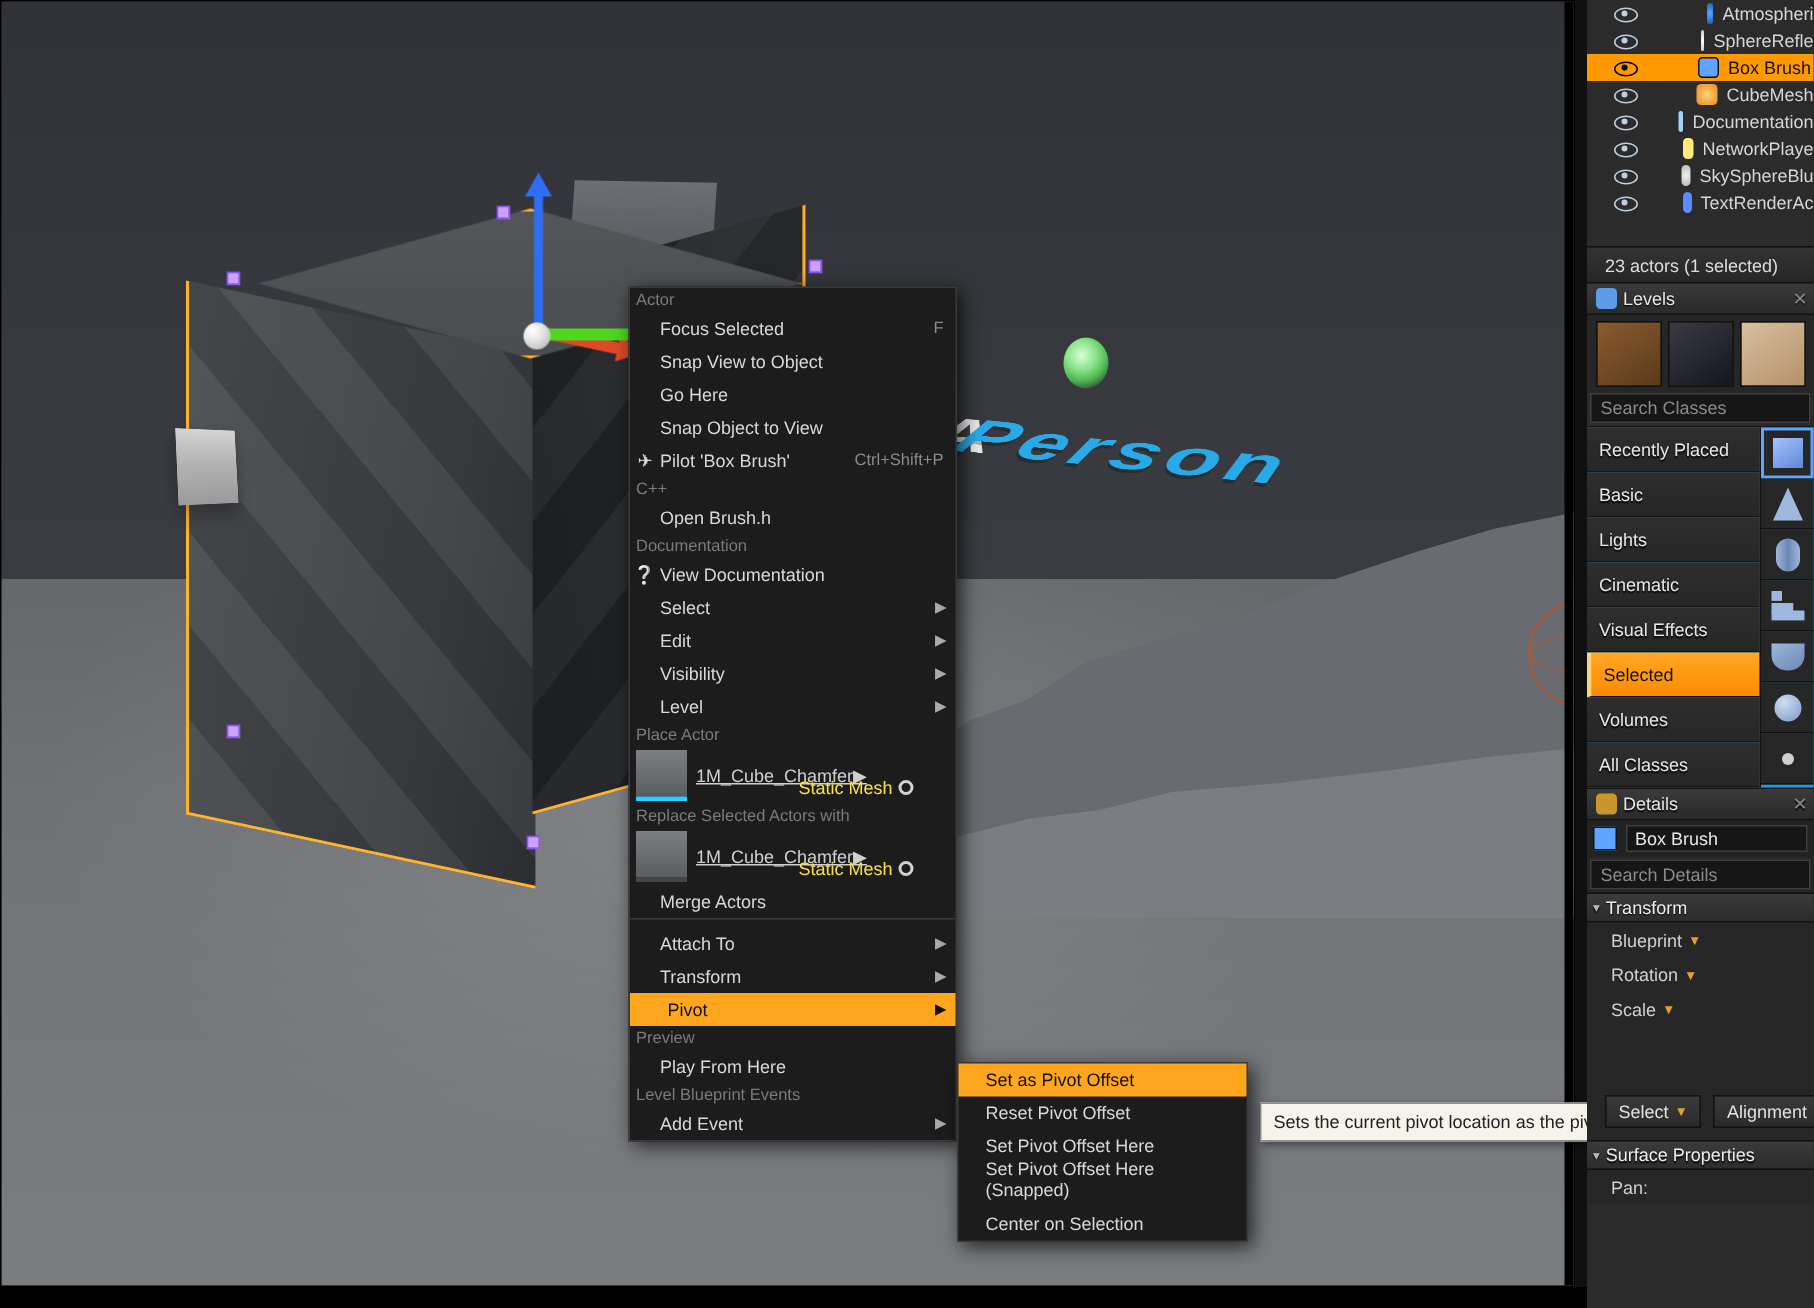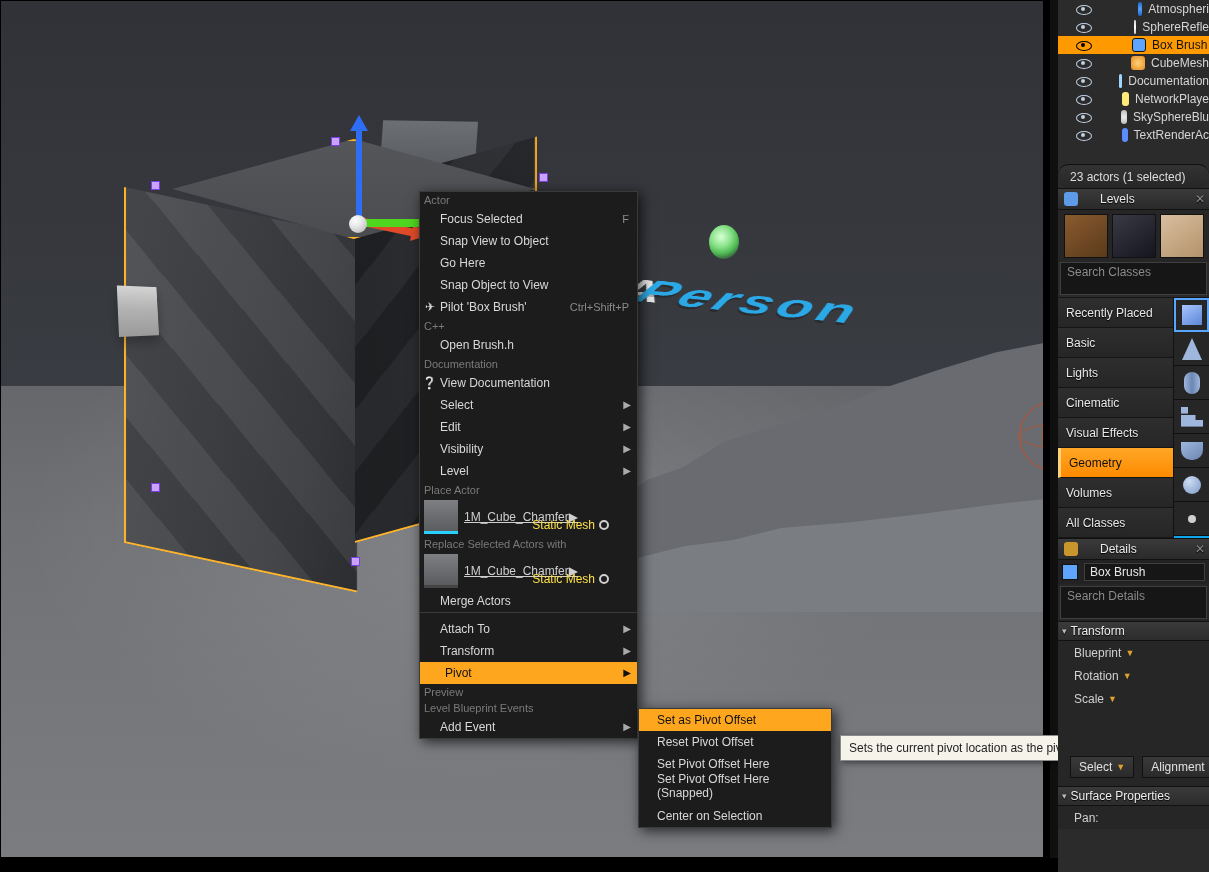--- a/index.html
+++ b/index.html
@@ -95,33 +95,33 @@
   .out-row.sel .eye::before{ border-color:#000;} .out-row.sel .eye::after{background:#000;}
   .node-ico { width:14px; height:14px; border-radius:3px; margin-left:34px;}
   .ni-atm { background: radial-gradient(circle,#56a4ff,#1a62c0);}
   .ni-sphere{ background: radial-gradient(circle,#fff,#c8c8c8);}
   .ni-box { background:#5fa5ff; border:1px solid #111;}
   .ni-cube{ background: radial-gradient(circle,#ffd27a,#e68a1f);}
   .ni-doc { background:#9ed5ff;}
   .ni-net { background:#ffea7a;}
   .ni-sky { background: radial-gradient(circle,#eee,#b8b8b8);}
   .ni-txt { background:#5b8cff;}
-  .out-footer { position:absolute; left:0; right:0; bottom:0; height:24px; background:linear-gradient(#333,#262626); border-top:1px solid #111; display:flex; align-items:center; padding-left:12px; color:#ddd;border-radius:11px;}
+  .out-footer { position:absolute; left:0; right:0; bottom:0; height:24px; background:linear-gradient(#333,#262626); border-top:1px solid #111; display:flex; align-items:center; padding-left:12px; color:#ddd;}
 
   .panel-title { height:22px; background:linear-gradient(#3a3a3a,#2a2a2a); border-top:1px solid #111; border-bottom:1px solid #111;
-    display:flex; align-items:center; padding-left:6px; gap:22px; color:#e8e8e8; text-shadow:0 1px 1px #000;}
+    display:flex; align-items:center; padding-left:6px; gap:4px; color:#e8e8e8; text-shadow:0 1px 1px #000;}
   .panel-title .tico{ width:14px; height:14px; background:#5d9be8; border-radius:3px;}
   .panel-title .x { margin-left:auto; margin-right:4px; color:#888;}
 
   .levels { position:relative; }
   .thumb-row { display:flex; gap:4px; padding:4px 4px 4px 6px; background:#262626;}
   .lvl-thumb { width:44px; height:44px; background:linear-gradient(145deg,#8a5b2f,#5a3a1b); border:1px solid #111;}
   .lvl-thumb.t2{ background:linear-gradient(145deg,#3a3a44,#151520);}
   .lvl-thumb.t3{ background:linear-gradient(145deg,#d8bfa0,#b4926a);}
-  .search-box { height:33px; margin:0 2px 2px 2px; background:#161616; border:1px solid #3f3f3f; color:#8a8a8a; padding:2px 6px;}
+  .search-box { height:20px; margin:0 2px 2px 2px; background:#161616; border:1px solid #3f3f3f; color:#8a8a8a; padding:2px 6px;}
 
   .cat-block { display:flex; background:#0ea5e9; border-top:1px solid #151515;}
   .cat-list { flex:1;}
   .cat-item { height:30px; display:flex; align-items:center; padding-left:8px; color:#e8e8e8;
     border-bottom:1px solid #151515; background:linear-gradient(#2e2e2e,#262626); text-shadow:0 1px 1px #000;}
   .cat-item.sel { background:linear-gradient(#ffa726,#ff8a00); color:#111; text-shadow:none; border-left:3px solid #ffd37a;}
   .cat-icons { width:36px; display:flex; flex-direction:column; border-left:1px solid #111;}
   .cat-ico-cell { height:34px; display:flex; align-items:center; justify-content:center; border-bottom:1px solid #111; background:#262626;}
   .cat-ico-cell.sel { outline:2px solid #5aa6ff; outline-offset:-2px;}
   .gi-cube{ width:20px; height:20px; background:linear-gradient(145deg,#a8c4ff,#5c86d6);}
@@ -274,20 +274,23 @@
   <div class="ctx-item">
       <span>Transform</span>
       <span class="arrow">▶</span>
     </div>
   <div class="ctx-item hl">
       <span>Pivot</span>
       <span class="arrow">▶</span>
     </div>
 
   <div class="ctx-hdr">Preview</div>
+  <div class="ctx-item">
+      <span>Play From Here</span>
+    </div>
 
   <div class="ctx-hdr">Level Blueprint Events</div>
   <div class="ctx-item">
       <span>Add Event</span>
       <span class="arrow">▶</span>
     </div>
 </div>
 
 <div class="submenu">
   <div class="sub-item hl">
@@ -368,21 +371,21 @@
       <div class="lvl-thumb t3"></div>
     </div>
     <div class="search-box">Search Classes</div>
     <div class="cat-block">
       <div class="cat-list">
         <div class="cat-item">Recently Placed</div>
         <div class="cat-item">Basic</div>
         <div class="cat-item">Lights</div>
         <div class="cat-item">Cinematic</div>
         <div class="cat-item">Visual Effects</div>
-        <div class="cat-item sel">Geometry</div>
+        <div class="cat-item sel">Selected</div>
         <div class="cat-item">Volumes</div>
         <div class="cat-item">All Classes</div>
       </div>
       <div class="cat-icons">
         <div class="cat-ico-cell sel">
             <span class="gi-cube"></span>
           </div>
         <div class="cat-ico-cell">
             <span class="gi-cone"></span>
           </div>

